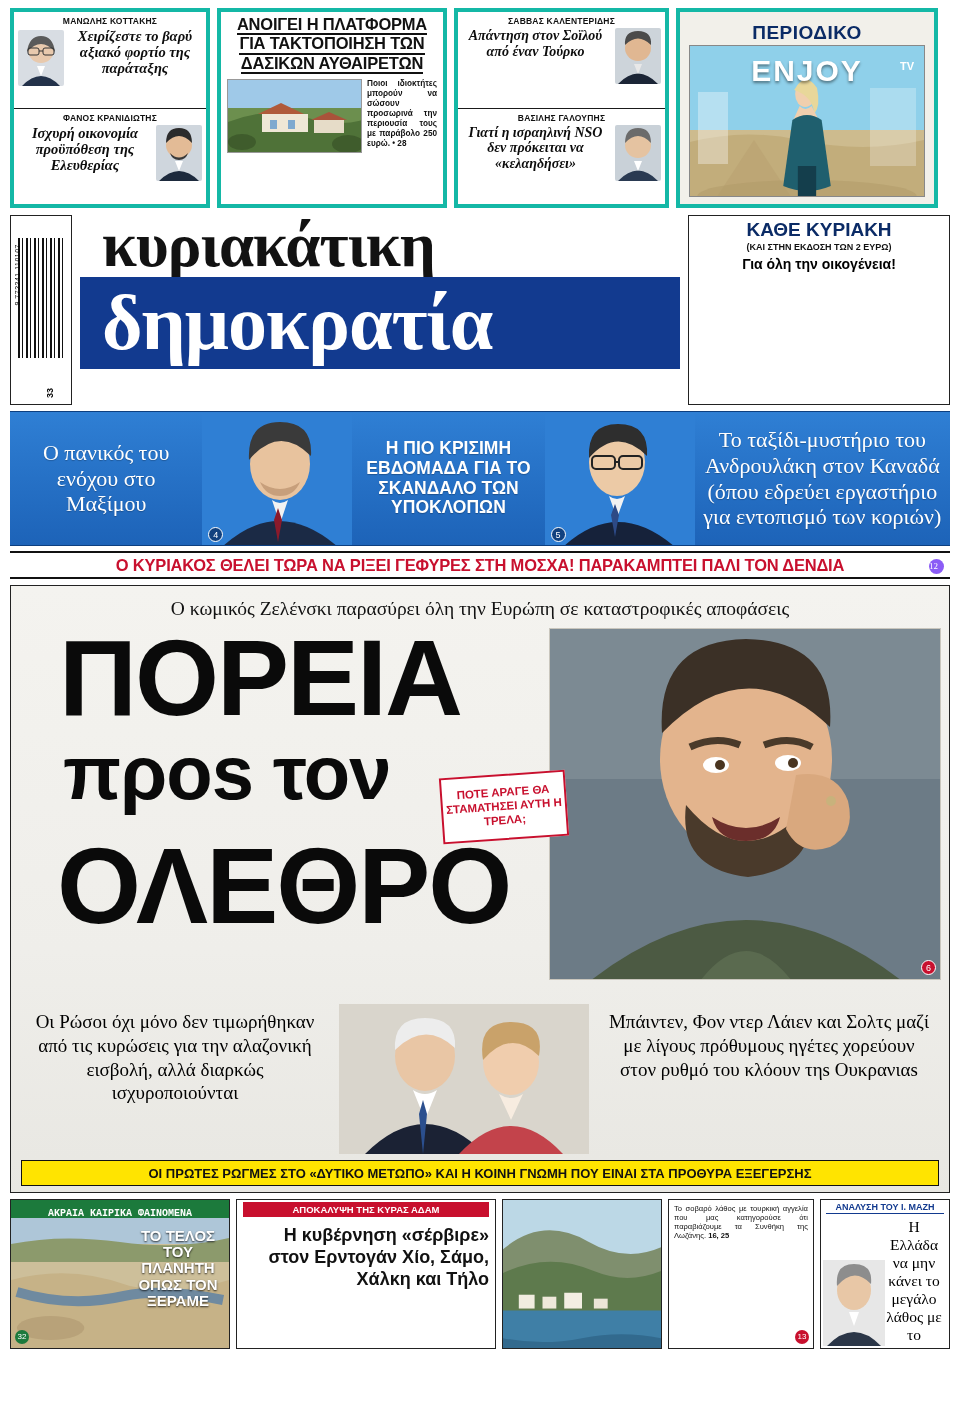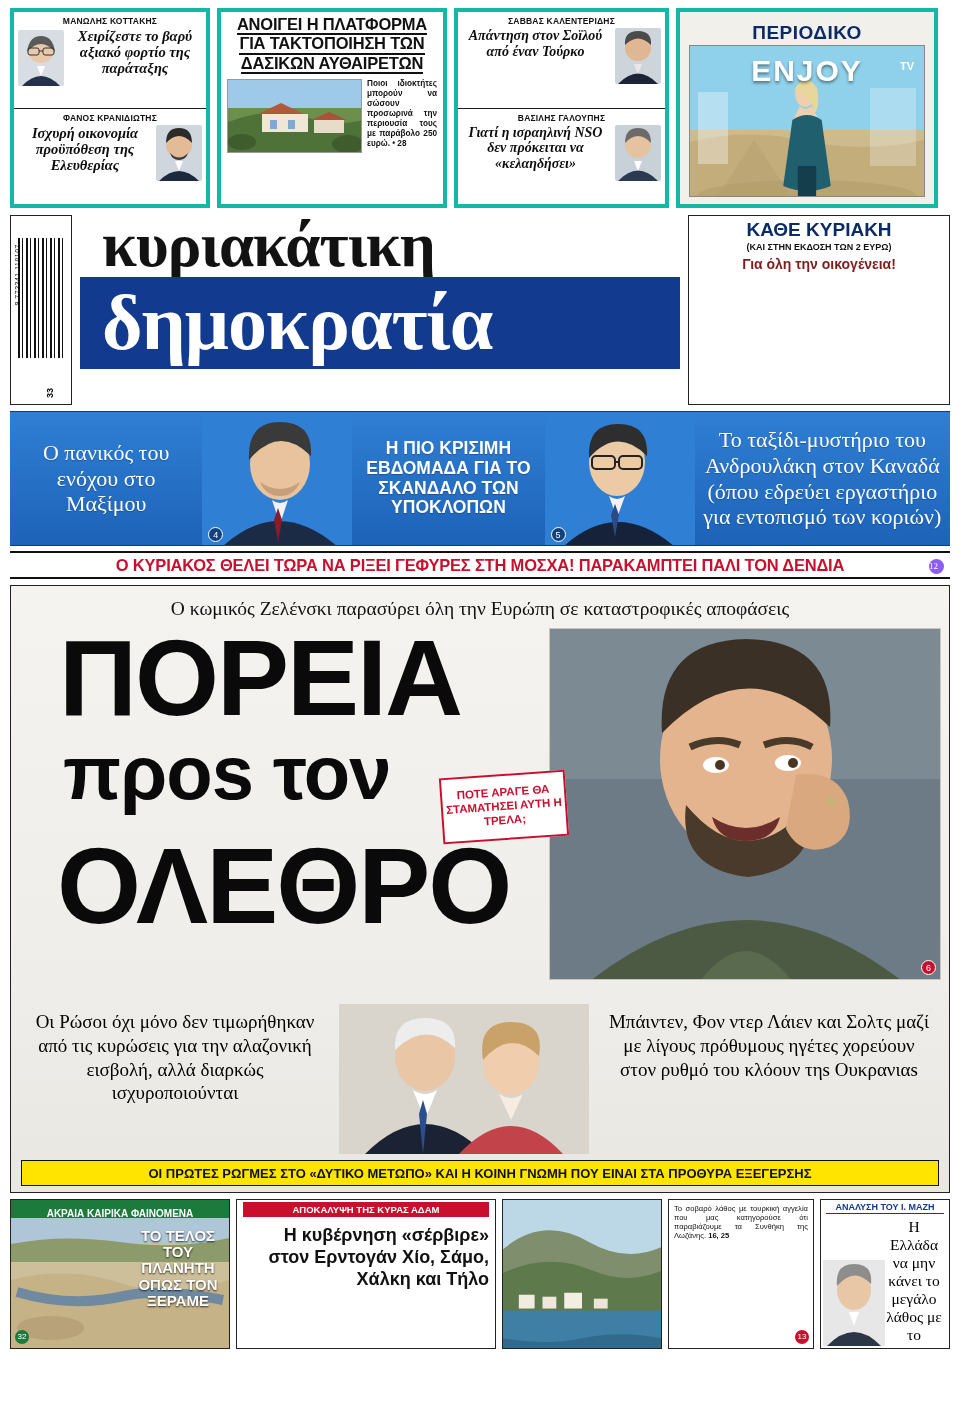--- a/index.html
+++ b/index.html
@@ -72,21 +72,21 @@
   .dateline { position:absolute; right:4px; bottom:-26px; font-family:"Liberation Sans", sans-serif;
               font-size:10.5px; font-weight:bold; letter-spacing:.2px; }
   .dateline .sq { display:inline-block; width:6px; height:6px; background:#c00; margin:0 4px 1px; }
 
   .promo-col { width:262px; border:1px solid #222; background:#fff; padding:4px 6px; text-align:center; }
   .promo-col .l1 { font-family:"Liberation Sans", sans-serif; font-weight:bold; font-size:19px;
                    color:#0b2b66; line-height:1.05; }
   .promo-col .l2 { font-family:"Liberation Sans", sans-serif; font-weight:bold; font-size:9px;
                    color:#111; margin-top:2px; }
   .promo-col .l3 { font-family:"Liberation Sans", sans-serif; font-weight:bold; font-size:14px;
-                   color:#7f1d1d; margin-top:4px; }
+                   color:#000000; margin-top:4px; }
 
   
   .blueband { margin-top:6px; height:135px; background:linear-gradient(180deg,#2f7fd4,#1d63b8);
               display:flex; align-items:stretch; position:relative; overflow:hidden;
               border-top:1px solid #0d3f80; border-bottom:1px solid #0d3f80; }
   .bb-text { flex:1; display:flex; align-items:center; justify-content:center; text-align:center;
              color:#fff; font-family:"Liberation Serif", serif; font-size:22px; line-height:1.16;
              padding:0 6px; text-shadow:0 1px 1px rgba(0,0,0,.25); }
   .bb-text.small { font-family:"Liberation Sans", sans-serif; font-weight:bold; font-size:17.5px;
                    line-height:1.12; }
@@ -126,21 +126,21 @@
   .lm-photo { width:250px; position:relative; overflow:hidden; }
   .yellowbar { position:absolute; left:10px; right:10px; bottom:6px; height:26px; background:#ffe400;
                border:1px solid #111; display:flex; align-items:center; justify-content:center; }
   .yellowbar span { font-family:"Liberation Sans", sans-serif; font-weight:bold; font-size:13px;
                     color:#111; }
 
   
   .bottom { margin-top:6px; display:flex; gap:6px; height:150px; }
   .b-col { border:1px solid #222; position:relative; overflow:hidden; background:#fff; }
   .b1 { width:220px; }
-  .b1 .hdr { background:#1c7a3c; color:#fff; font-family:Liberation Sans, sans-serif;
+  .b1 .hdr { background:#1c7a3c; color:#fff; font-family:Liberation Mono, monospace;
              font-weight:bold; font-size:10px; text-align:center; padding:8px 0; }
   .b1 .ph { position:absolute; inset:18px 0 0 0; }
   .b1 .cap { position:absolute; right:6px; top:28px; width:90px; text-align:center;
              font-family:"Liberation Sans", sans-serif; font-weight:bold; font-size:15px;
              color:#fff; line-height:1.08; text-shadow:0 1px 2px rgba(0,0,0,.8); }
   .b2 { width:260px; padding:2px 6px; }
   .b2 .hdr { background:#c8102e; color:#fff; font-family:"Liberation Sans", sans-serif;
              font-weight:bold; font-size:9.5px; text-align:center; padding:2px 0; }
   .b2 .txt { text-align:right; font-family:"Liberation Sans", sans-serif; font-weight:bold;
              font-size:18px; line-height:1.22; color:#111; margin-top:8px; }

